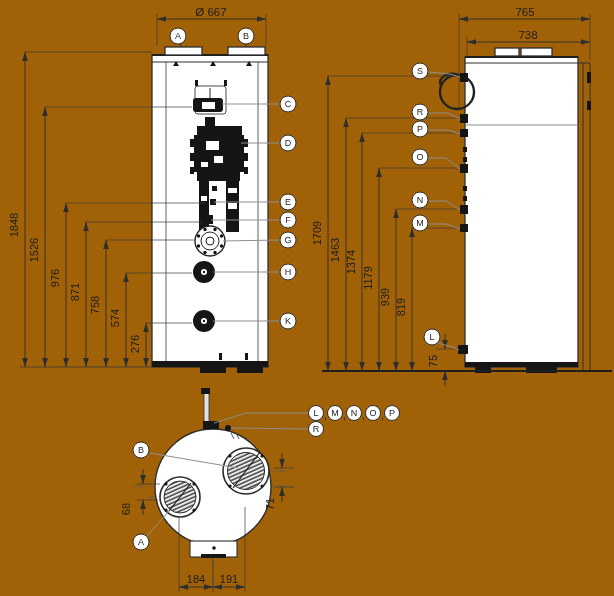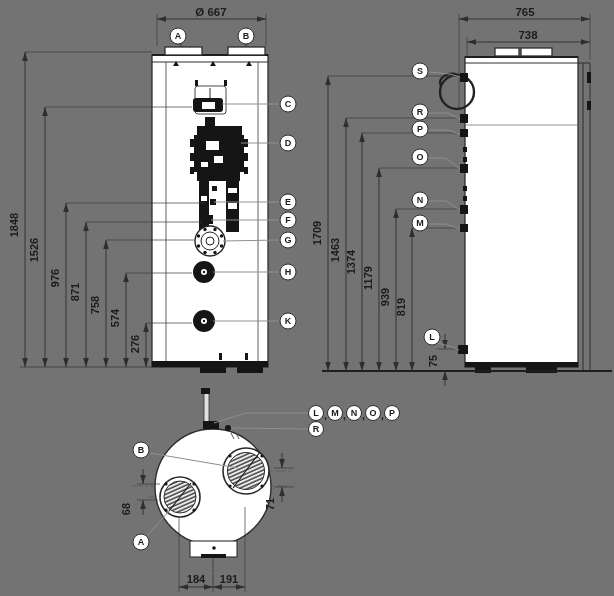--- a/index.html
+++ b/index.html
@@ -1,16 +1,16 @@
 <!DOCTYPE html>
 <html><head>
 <meta charset="utf-8">
 <style>
   html,body{margin:0;padding:0;background:#ffffff;}
-  .stage{position:relative;width:614px;height:596px;background:#737373;overflow:hidden;font-weight:bold;}
+  .stage{position:relative;width:614px;height:596px;background:#a16207;overflow:hidden;}
   svg{position:absolute;left:0;top:0;}
   text{font-family:"Liberation Sans","DejaVu Sans",sans-serif;fill:#1c1c1c;}
   .dimtxt{font-size:11px;}
   .bigdim{font-size:11.5px;}
   .callout-circle{fill:#ffffff;stroke:#2e2e2e;stroke-width:1;}
   .callout-txt{font-size:9px;}
   .comma{font-size:10px;}
   .ln{stroke:#2e2e2e;stroke-width:1;fill:none;}
   .thick{stroke:#1e1e1e;stroke-width:2.2;fill:none;}
   .thin{stroke:#3a3a3a;stroke-width:0.8;fill:none;}

